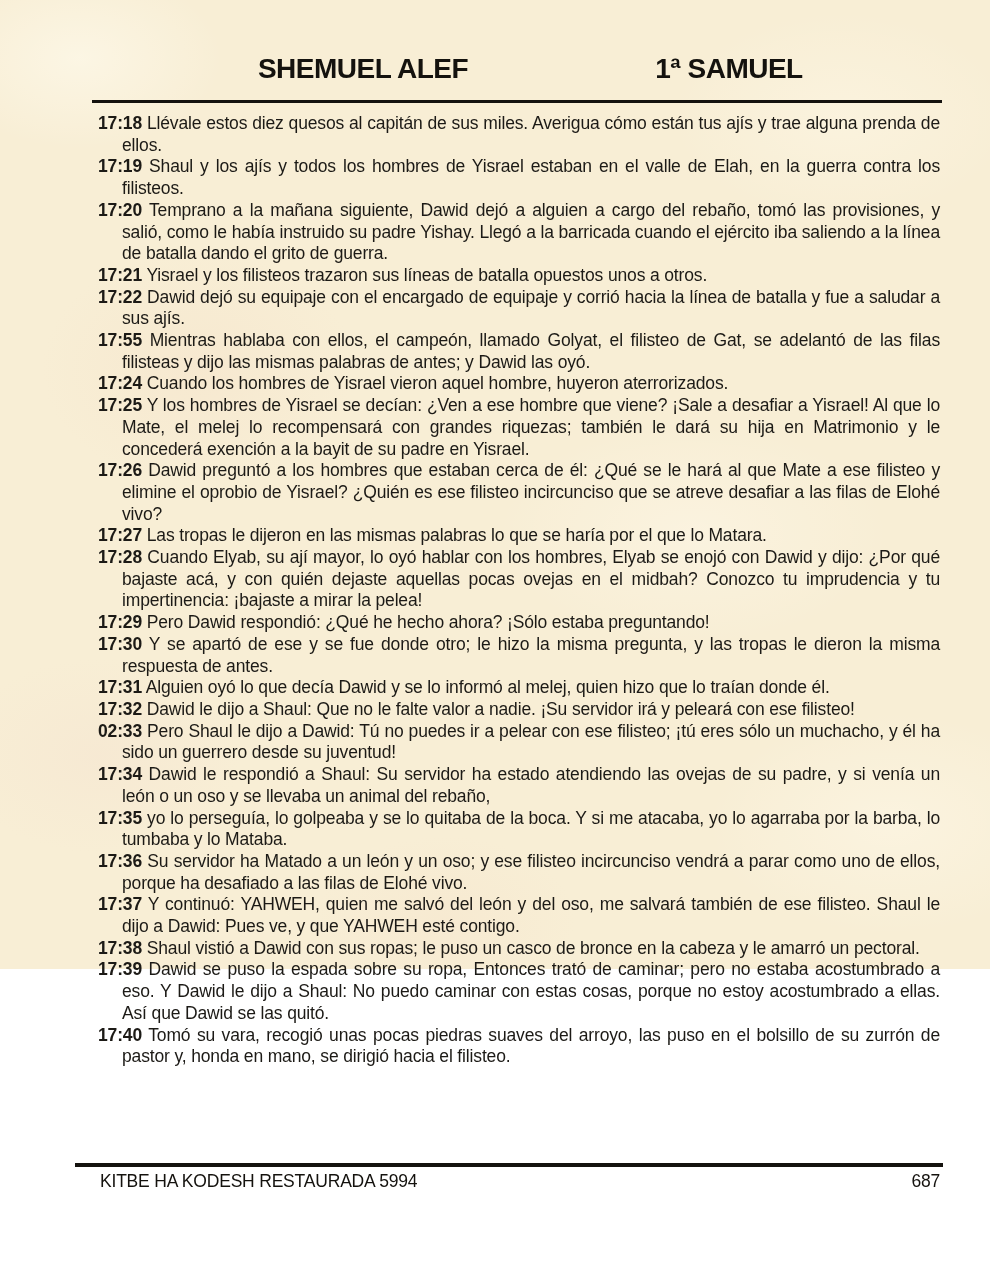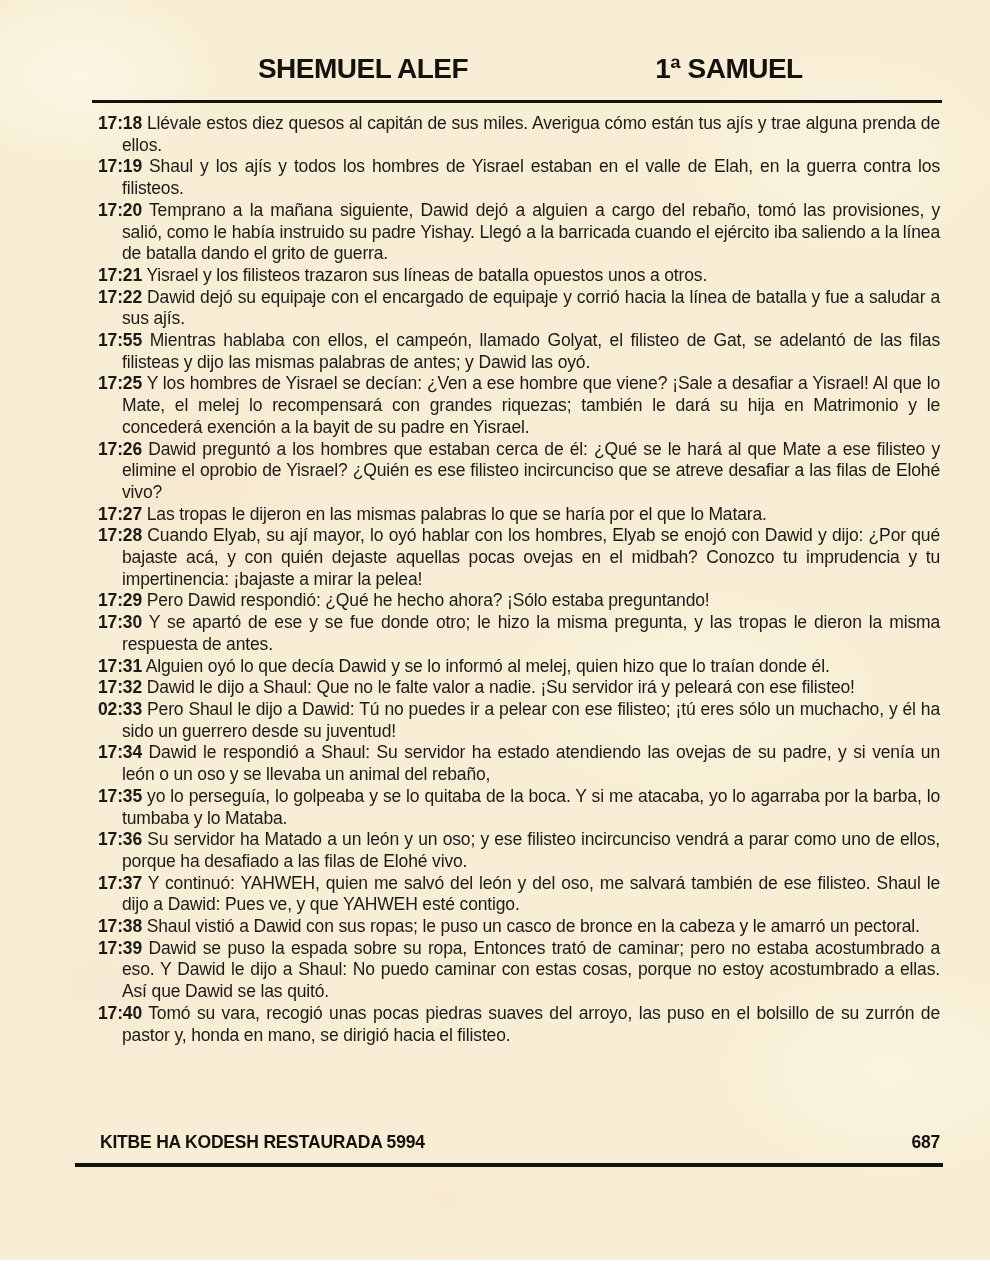--- a/index.html
+++ b/index.html
@@ -1,21 +1,21 @@
 <!DOCTYPE html>
 <html><head>
 <meta charset="utf-8">
 <style>
   html, body { margin: 0; padding: 0; }
   body { width: 990px; height: 1280px; overflow: hidden; }
 
   .page {
     position: relative;
     width: 990px;
-    height: 1260px;
+    height: 969px;
     background-color: #f8eed5;
     background-image:
       radial-gradient(ellipse 220px 140px at 8% 6%,  rgba(255,252,240,0.55), transparent 65%),
       radial-gradient(ellipse 260px 160px at 85% 12%, rgba(255,250,235,0.40), transparent 65%),
       radial-gradient(ellipse 240px 180px at 20% 38%, rgba(244,222,198,0.35), transparent 65%),
       radial-gradient(ellipse 300px 170px at 70% 55%, rgba(255,250,238,0.40), transparent 65%),
       radial-gradient(ellipse 220px 150px at 10% 78%, rgba(243,222,206,0.30), transparent 65%),
       radial-gradient(ellipse 280px 170px at 90% 85%, rgba(255,250,236,0.45), transparent 65%),
       radial-gradient(ellipse 200px 130px at 45% 95%, rgba(244,224,200,0.30), transparent 65%);
     font-family: "Liberation Sans", "DejaVu Sans", sans-serif;
@@ -55,28 +55,28 @@
     text-indent: -24px;
     text-align: justify;
     font-size: 17.5px;
     line-height: 21.7px;
     letter-spacing: -0.15px;
   }
   .verse .vref { white-space: nowrap; font-weight: bold; }
 
   .footer {
     position: absolute;
-    top: 1132px;
+    top: 1171px;
     left: 100px;
     right: 50px;
     display: flex;
     justify-content: space-between;
     align-items: baseline;
     font-size: 17.5px;
-    font-weight: bold;
+    font-weight: normal;
     color: #14120e;
     letter-spacing: -0.2px;
   }
 </style>
 </head>
 <body>
 
 <div class="page">
 
   <div class="title title-left">SHEMUEL ALEF</div>
@@ -85,20 +85,21 @@
 
   <div class="rule header-rule"></div>
 
   <div class="verses" id="verses">
       <p class="verse"><span class="vref">17:18</span> Llévale estos diez quesos al capitán de sus miles. Averigua cómo están tus ajís y trae alguna prenda de ellos.</p>
       <p class="verse"><span class="vref">17:19</span> Shaul y los ajís y todos los hombres de Yisrael estaban en el valle de Elah, en la guerra contra los filisteos.</p>
       <p class="verse"><span class="vref">17:20</span> Temprano a la mañana siguiente, Dawid dejó a alguien a cargo del rebaño, tomó las provisiones, y salió, como le había instruido su padre Yishay. Llegó a la barricada cuando el ejército iba saliendo a la línea de batalla dando el grito de guerra.</p>
       <p class="verse"><span class="vref">17:21</span> Yisrael y los filisteos trazaron sus líneas de batalla opuestos unos a otros.</p>
       <p class="verse"><span class="vref">17:22</span> Dawid dejó su equipaje con el encargado de equipaje y corrió hacia la línea de batalla y fue a saludar a sus ajís.</p>
       <p class="verse"><span class="vref">17:55</span> Mientras hablaba con ellos, el campeón, llamado Golyat, el filisteo de Gat, se adelantó de las filas filisteas y dijo las mismas palabras de antes; y Dawid las oyó.</p>
+      <p class="verse"><span class="vref">17:24</span> Cuando los hombres de Yisrael vieron aquel hombre, huyeron aterrorizados.</p>
       <p class="verse"><span class="vref">17:25</span> Y los hombres de Yisrael se decían: ¿Ven a ese hombre que viene? ¡Sale a desafiar a Yisrael! Al que lo Mate, el melej lo recompensará con grandes riquezas; también le dará su hija en Matrimonio y le concederá exención a la bayit de su padre en Yisrael.</p>
       <p class="verse"><span class="vref">17:26</span> Dawid preguntó a los hombres que estaban cerca de él: ¿Qué se le hará al que Mate a ese filisteo y elimine el oprobio de Yisrael? ¿Quién es ese filisteo incircunciso que se atreve desafiar a las filas de Elohé vivo?</p>
       <p class="verse"><span class="vref">17:27</span> Las tropas le dijeron en las mismas palabras lo que se haría por el que lo Matara.</p>
       <p class="verse"><span class="vref">17:28</span> Cuando Elyab, su ají mayor, lo oyó hablar con los hombres, Elyab se enojó con Dawid y dijo: ¿Por qué bajaste acá, y con quién dejaste aquellas pocas ovejas en el midbah? Conozco tu imprudencia y tu impertinencia: ¡bajaste a mirar la pelea!</p>
       <p class="verse"><span class="vref">17:29</span> Pero Dawid respondió: ¿Qué he hecho ahora? ¡Sólo estaba preguntando!</p>
       <p class="verse"><span class="vref">17:30</span> Y se apartó de ese y se fue donde otro; le hizo la misma pregunta, y las tropas le dieron la misma respuesta de antes.</p>
       <p class="verse"><span class="vref">17:31</span> Alguien oyó lo que decía Dawid y se lo informó al melej, quien hizo que lo traían donde él.</p>
       <p class="verse"><span class="vref">17:32</span> Dawid le dijo a Shaul: Que no le falte valor a nadie. ¡Su servidor irá y peleará con ese filisteo!</p>
       <p class="verse"><span class="vref">02:33</span> Pero Shaul le dijo a Dawid: Tú no puedes ir a pelear con ese filisteo; ¡tú eres sólo un muchacho, y él ha sido un guerrero desde su juventud!</p>
       <p class="verse"><span class="vref">17:34</span> Dawid le respondió a Shaul: Su servidor ha estado atendiendo las ovejas de su padre, y si venía un león o un oso y se llevaba un animal del rebaño,</p>

